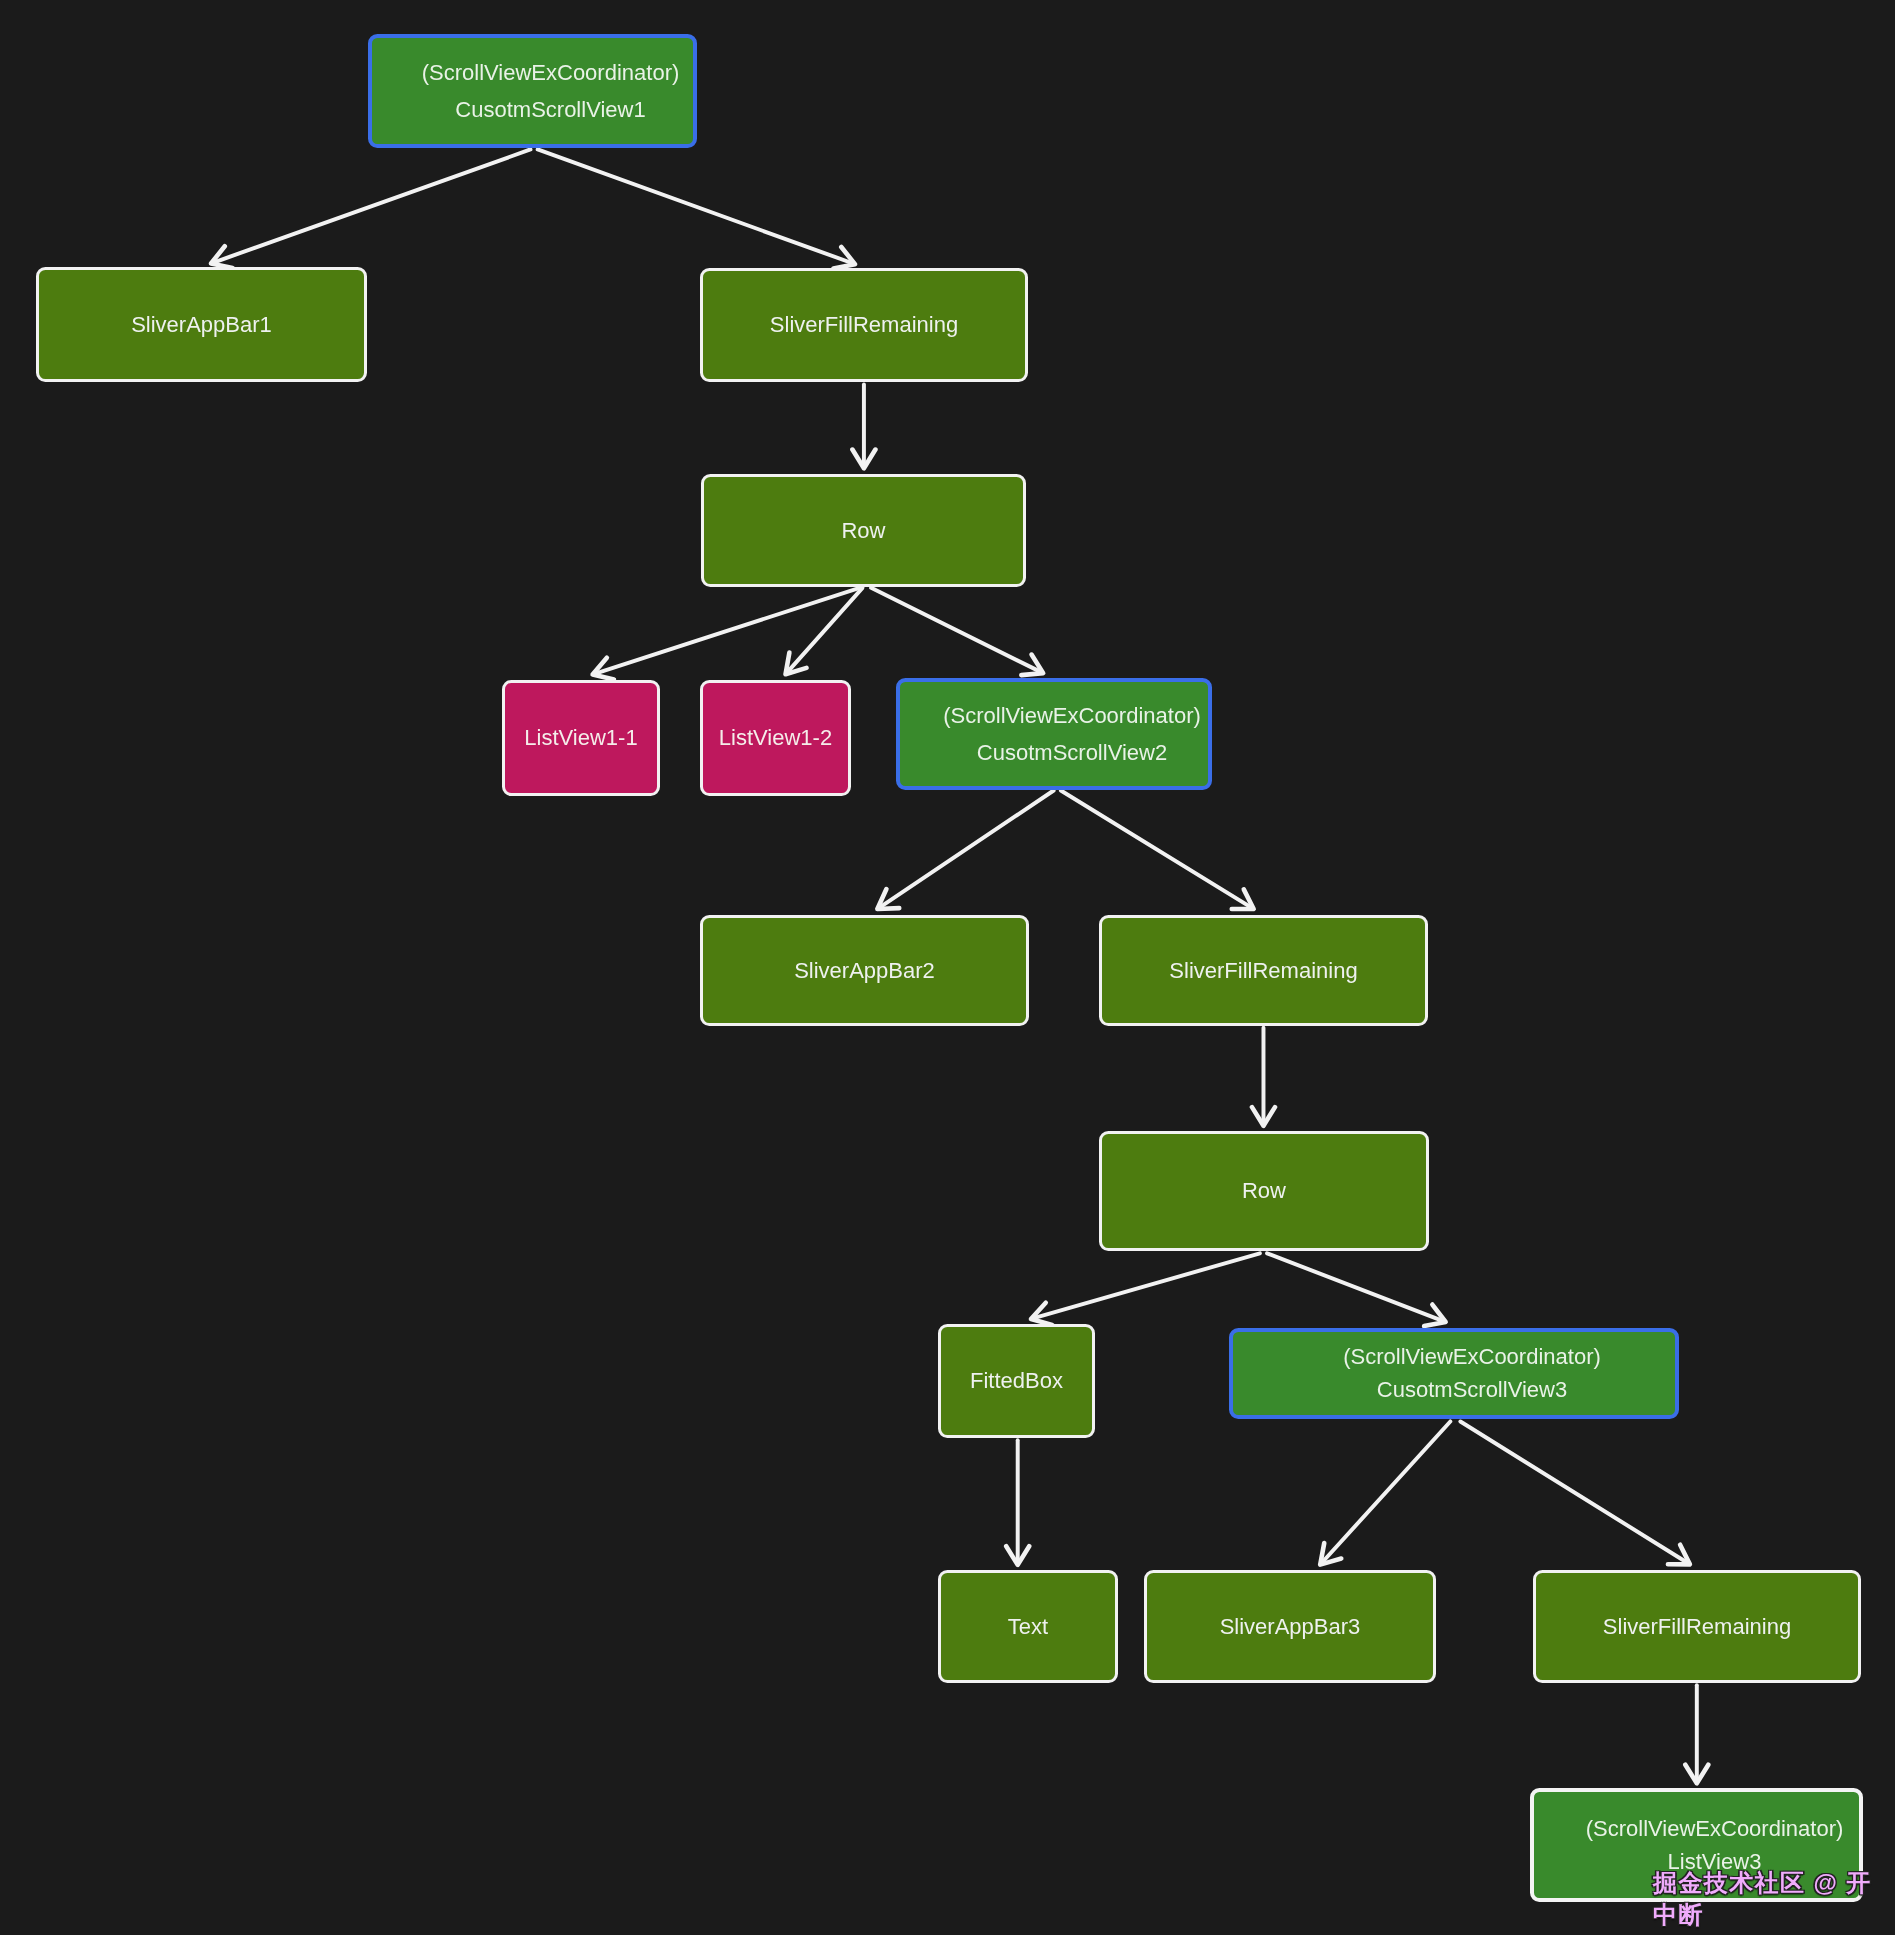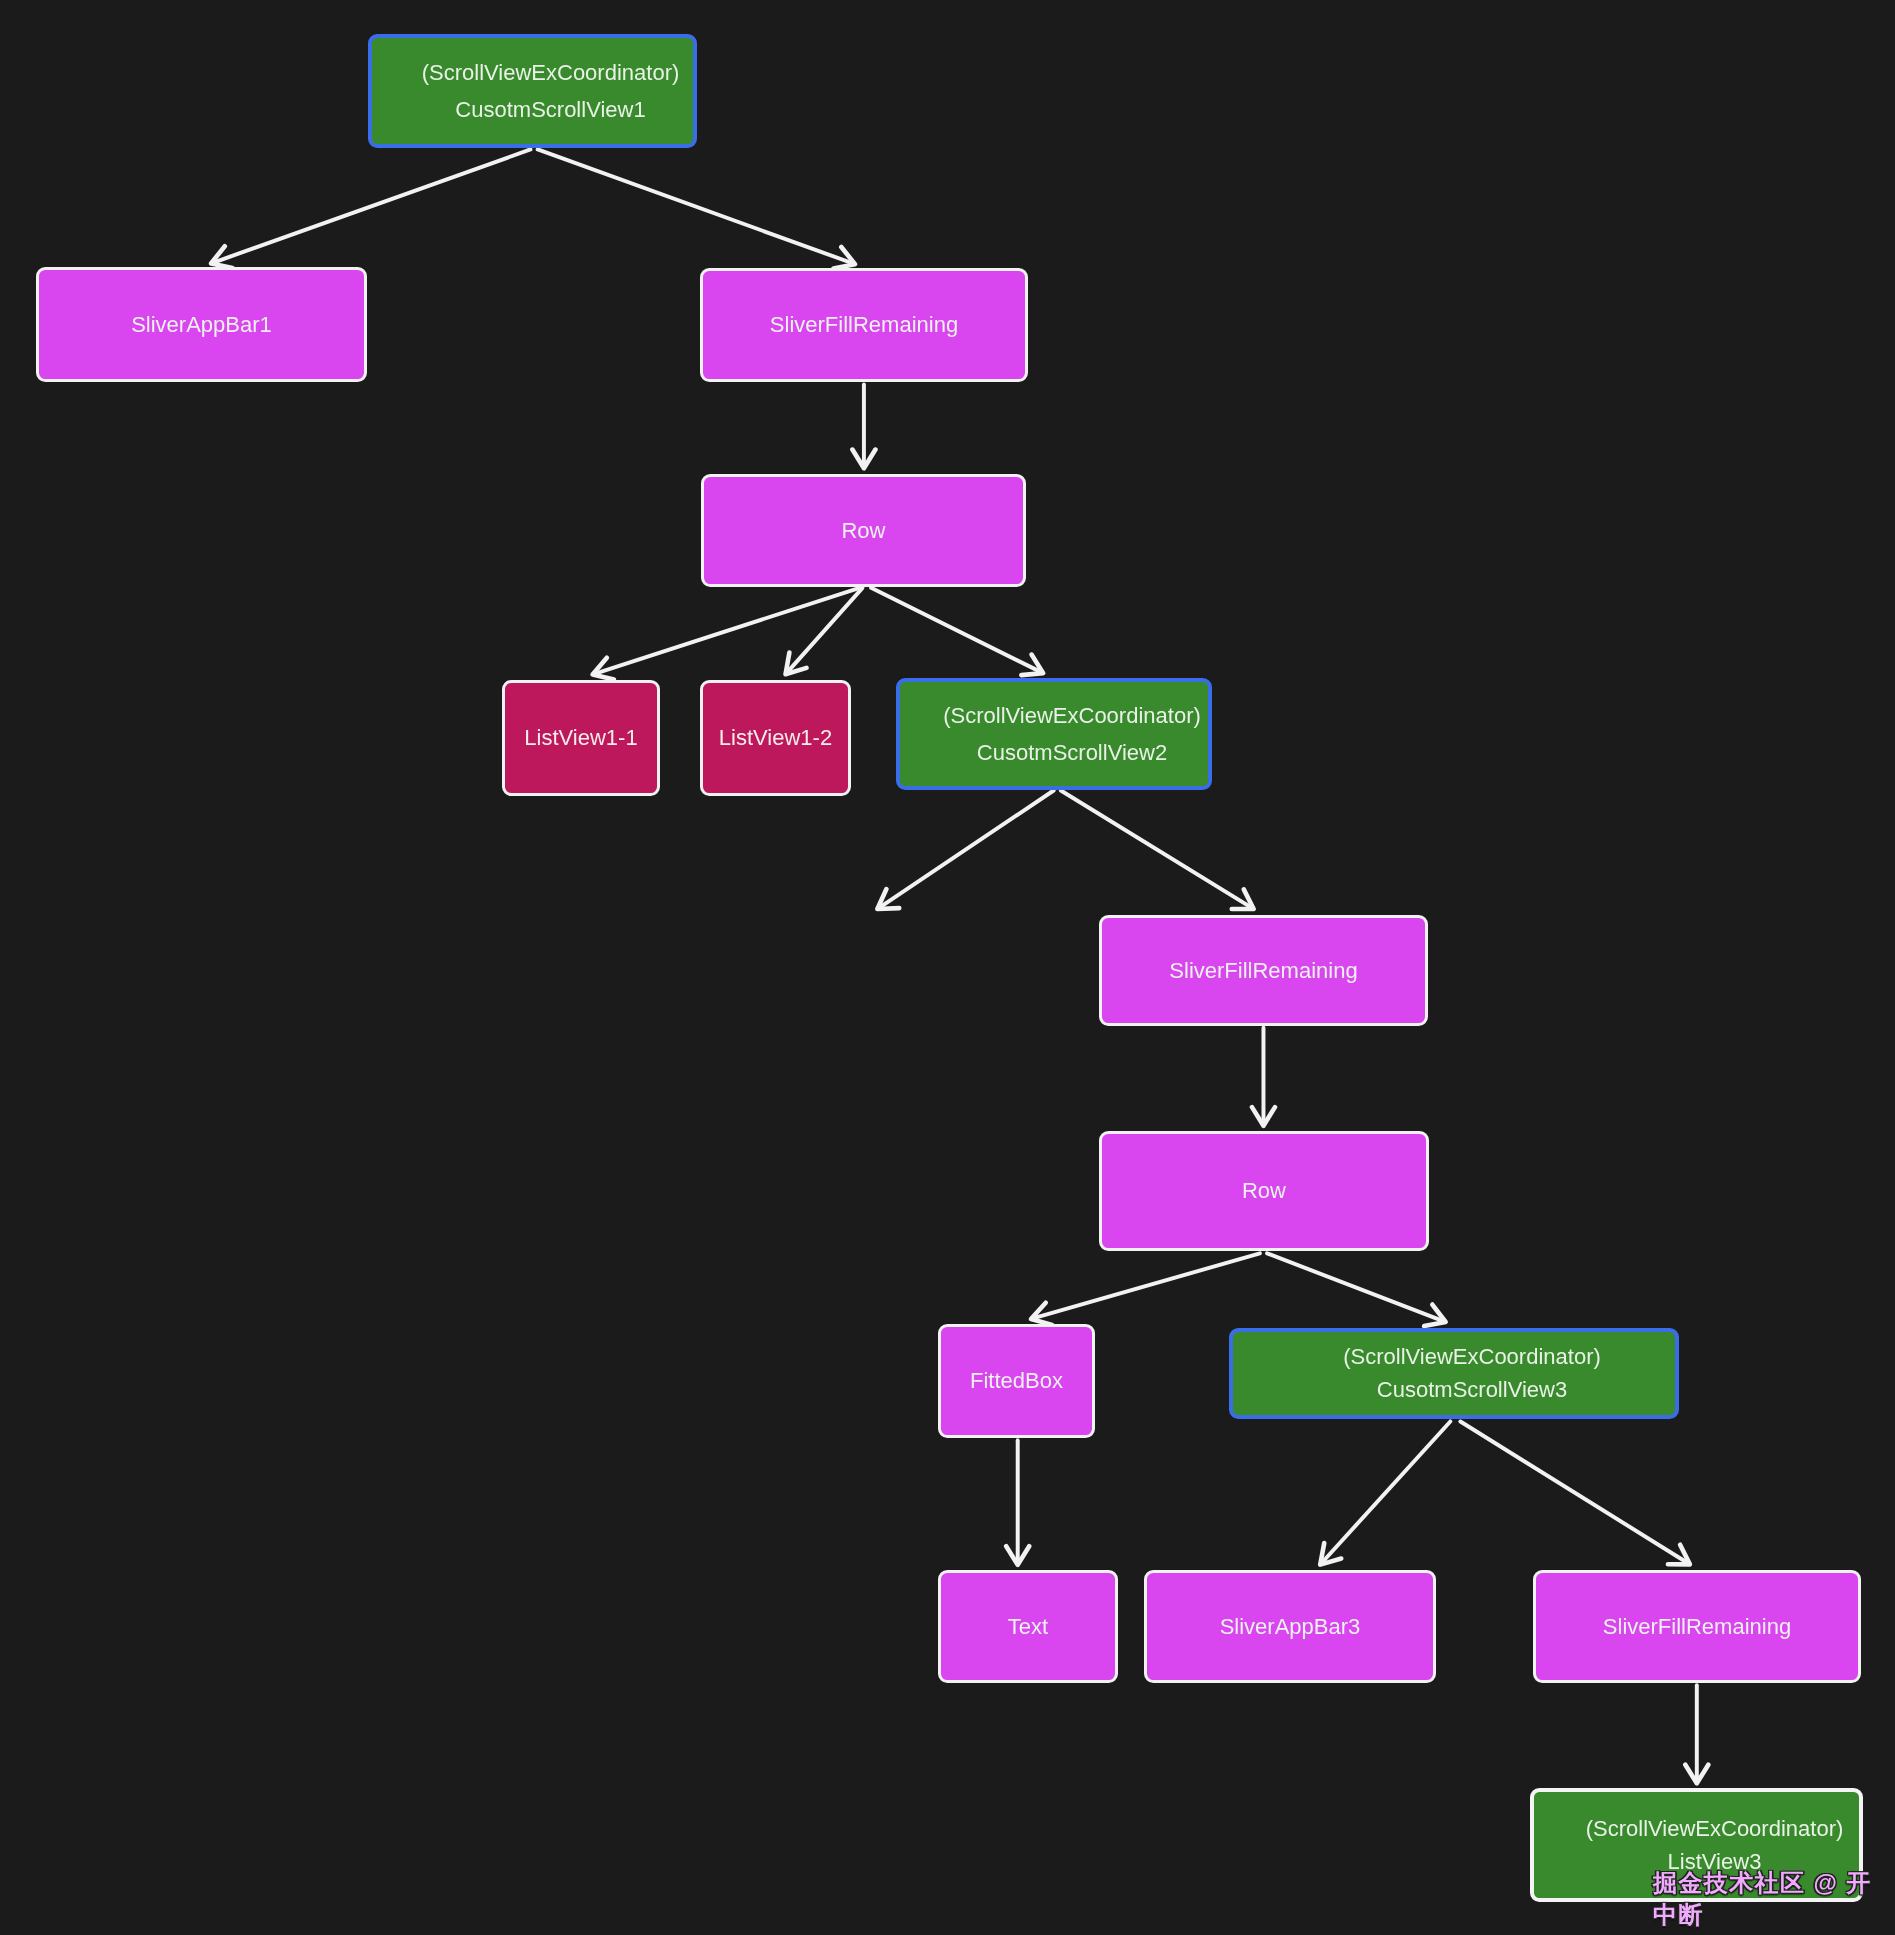--- a/index.html
+++ b/index.html
@@ -14,21 +14,21 @@
   .node{
     position:absolute;
     box-sizing:border-box;
     display:flex;
     flex-direction:column;
     align-items:center;
     justify-content:center;
     gap:10px;
     border:3.6px solid #f2f2f2;
     border-radius:9.3px;
-    background:#d946ef;
+    background:#4d7c0f;
     color:#eef1ef;
     font-size:22px;
     line-height:1.25;
     text-align:center;
     white-space:nowrap;
   }
   .node.coordinator{
     background:#398a2c;
     border:4.3px solid #3a6ee8;
     color:#e9f2e7;
@@ -101,20 +101,23 @@
 
   <div class="node listview" style="left:700px;top:680px;width:151px;height:116px">
     <span>ListView1-2</span>
   </div>
 
   <div class="node coordinator" style="left:896px;top:678px;width:316px;height:112px">
     <span>(ScrollViewExCoordinator)</span>
     <span>CusotmScrollView2</span>
   </div>
 
+  <div class="node" style="left:700px;top:915px;width:329px;height:111px">
+    <span>SliverAppBar2</span>
+  </div>
 
   <div class="node" style="left:1099px;top:915px;width:329px;height:111px">
     <span>SliverFillRemaining</span>
   </div>
 
   <div class="node" style="left:1099px;top:1131px;width:330px;height:120px">
     <span>Row</span>
   </div>
 
   <div class="node" style="left:938px;top:1324px;width:157px;height:114px">

